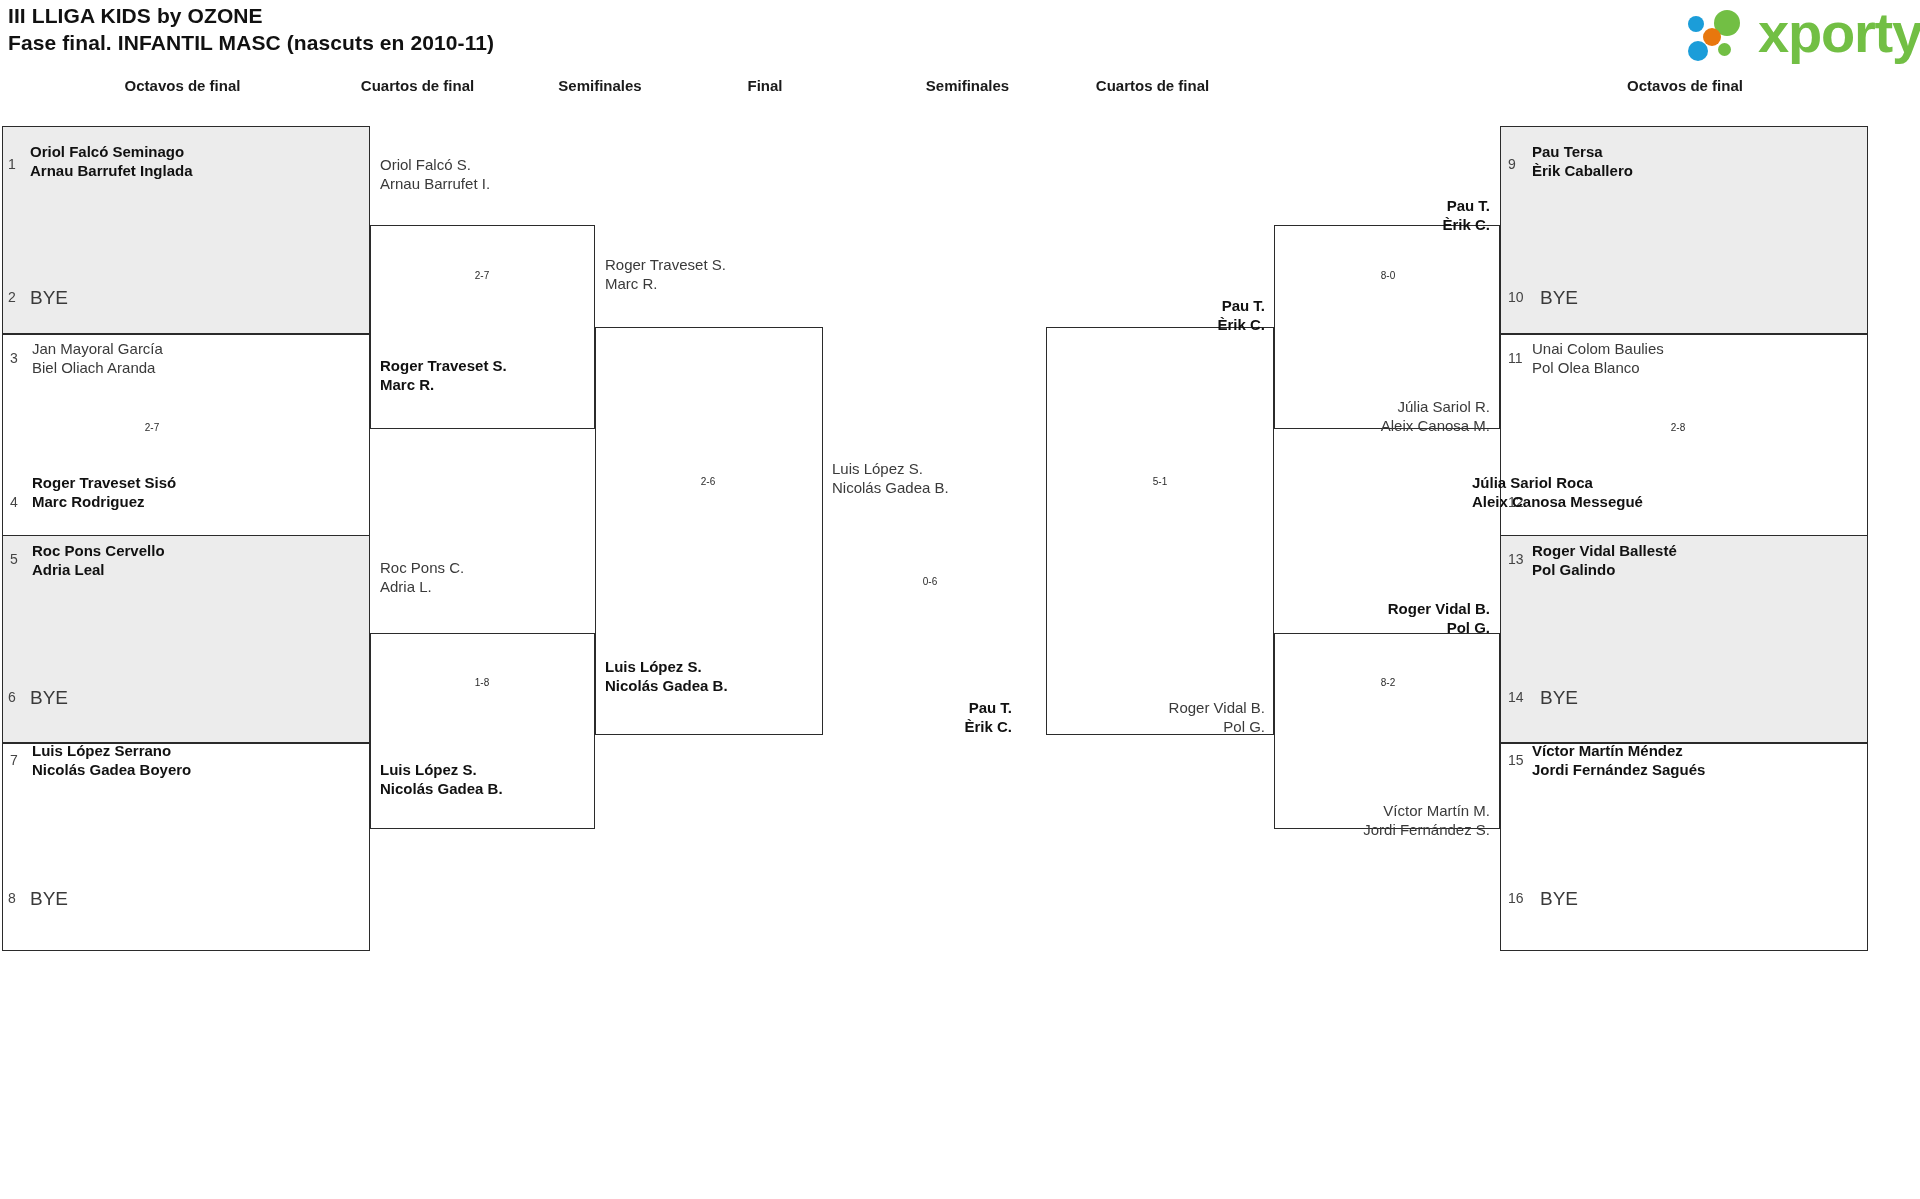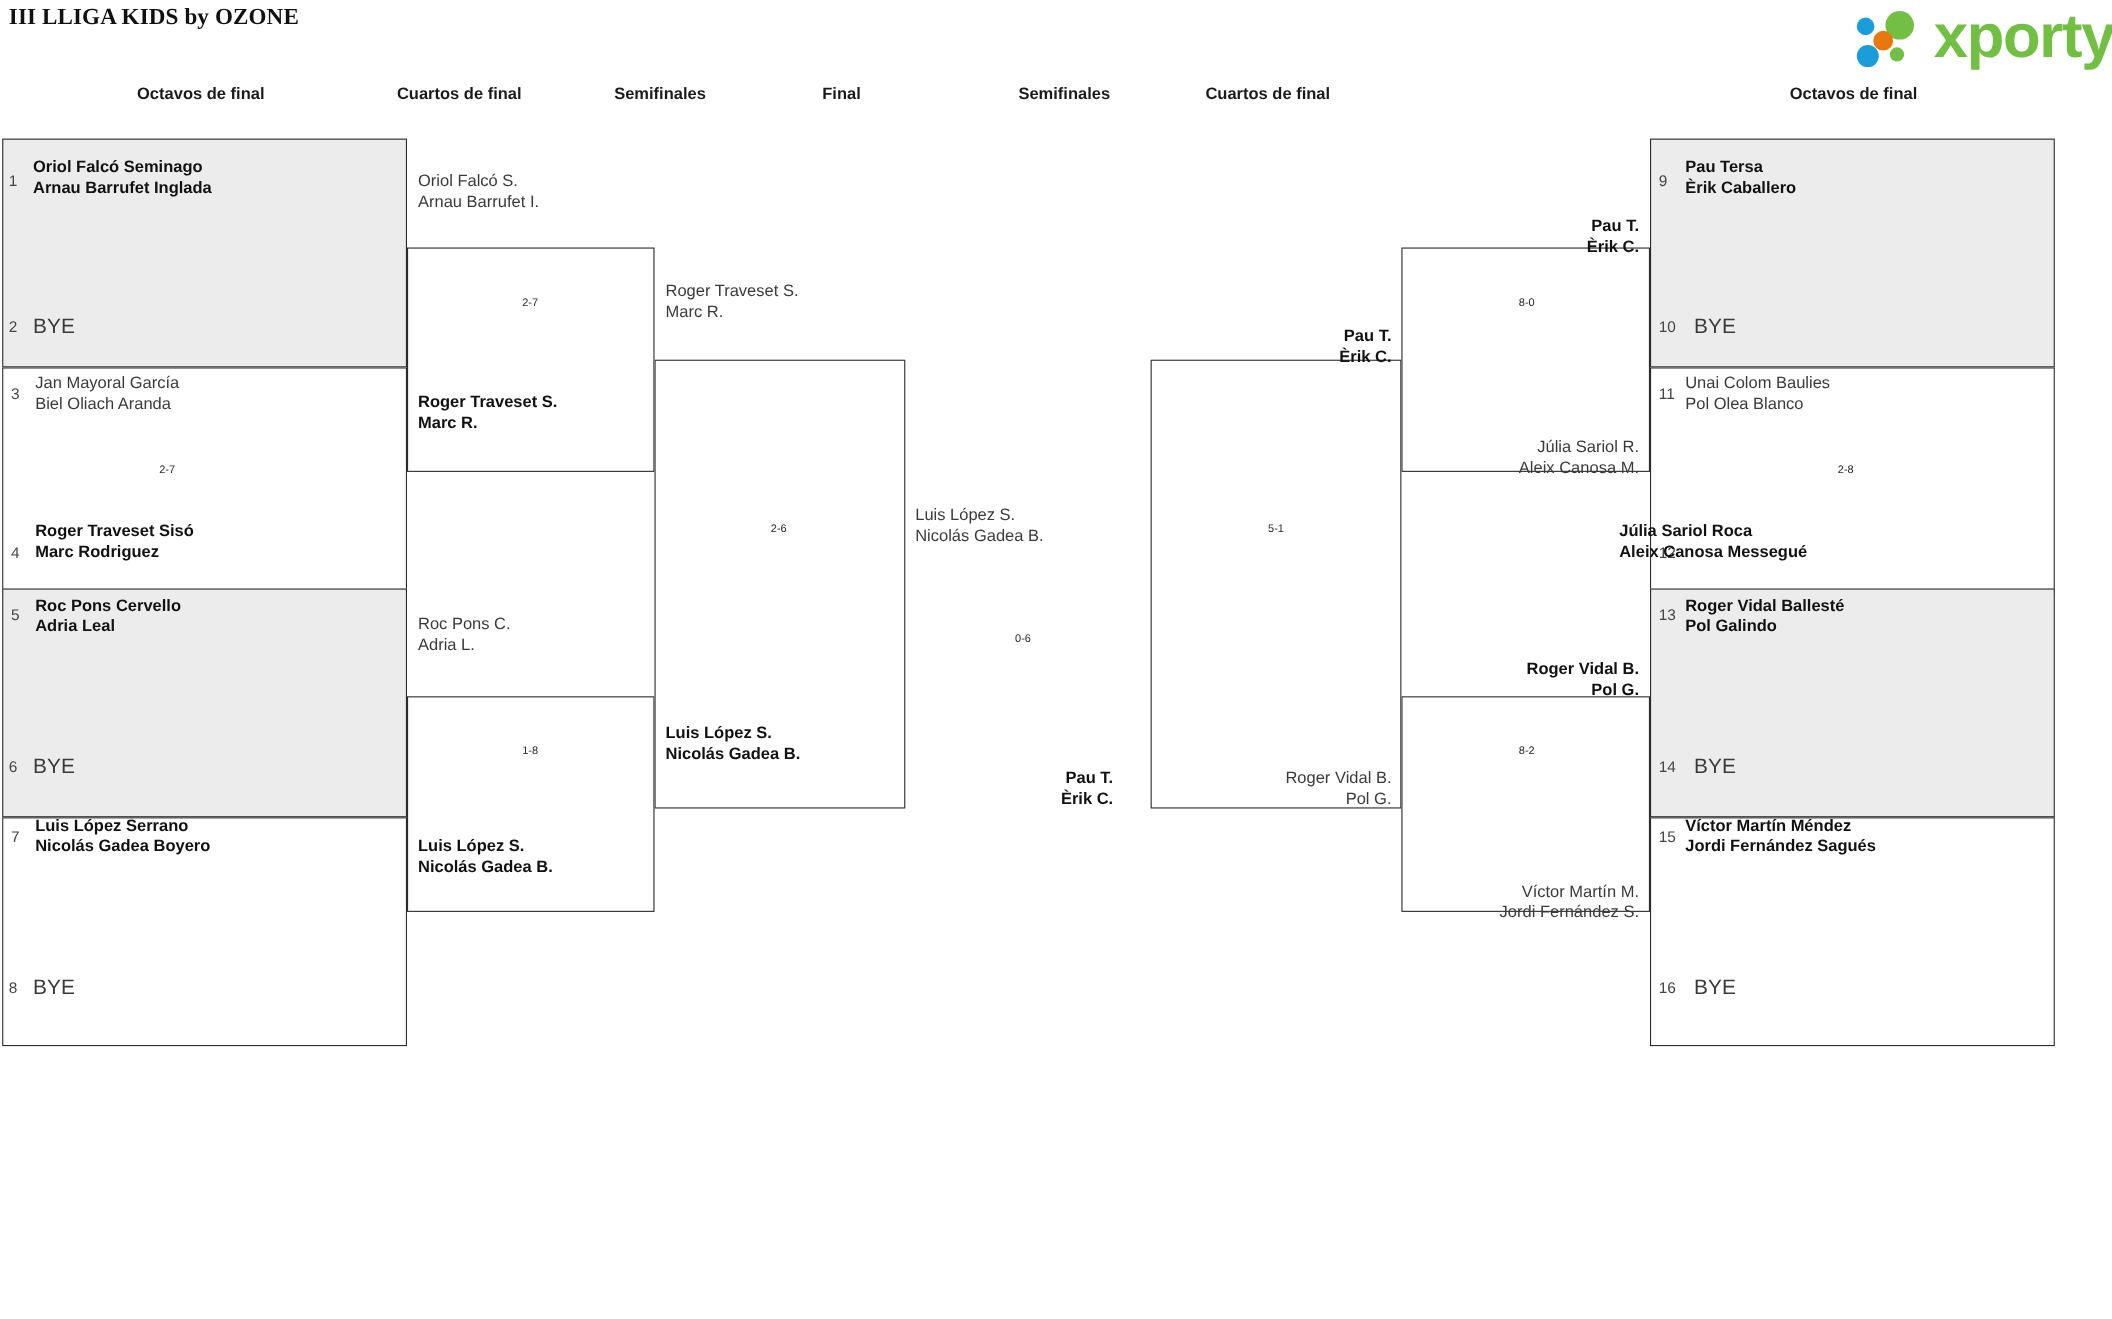--- a/index.html
+++ b/index.html
@@ -10,21 +10,21 @@
   body {
     width: 1920px; height: 1199px;
     position: relative;
     font-family: "Liberation Sans", sans-serif;
     color: #1a1a1a;
     overflow: hidden;
   }
 
   
   #header { position: absolute; left: 0; top: 0; width: 1920px; height: 70px; }
-  #title-block { position: absolute; left: 8px; top: 2px; font-family: Liberation Serif, serif; }
+  #title-block { position: absolute; left: 8px; top: 2px; }
   .title-line {
     font-size: 21px; font-weight: bold; line-height: 27px;
     color: #111111; white-space: nowrap; letter-spacing: 0.1px;
   }
   #logo { position: absolute; right: 10px; top: 4px; width: 260px; height: 62px; }
   #logo-dots { position: absolute; left: 38px; top: 6px; width: 70px; height: 52px; }
   .dot { position: absolute; border-radius: 50%; }
   #logo-text {
     position: absolute; left: 108px; top: 1px;
     font-size: 56px; font-weight: bold; letter-spacing: -1.2px;
@@ -73,20 +73,21 @@
     position: absolute; font-size: 10px; color: #2a2a2a;
     line-height: 19px; white-space: nowrap; text-align: center;
   }
 </style>
 </head>
 <body>
 
 <div id="header">
   <div id="title-block">
     <div class="title-line">III LLIGA KIDS by OZONE</div>
+    <div class="title-line">Fase final. INFANTIL MASC (nascuts en 2010-11)</div>
   </div>
   <div id="logo">
     <div id="logo-dots">
       <span class="dot" style="left:0px;  top:6px;  width:16px; height:16px; background:#1b9dd9;"></span>
       <span class="dot" style="left:26px; top:0px;  width:26px; height:26px; background:#72bf44;"></span>
       <span class="dot" style="left:15px; top:18px; width:18px; height:18px; background:#e8770d;"></span>
       <span class="dot" style="left:0px;  top:31px; width:20px; height:20px; background:#1b9dd9;"></span>
       <span class="dot" style="left:30px; top:33px; width:13px; height:13px; background:#72bf44;"></span>
     </div>
     <div id="logo-text" style="color:#72bf44;">xporty</div>

